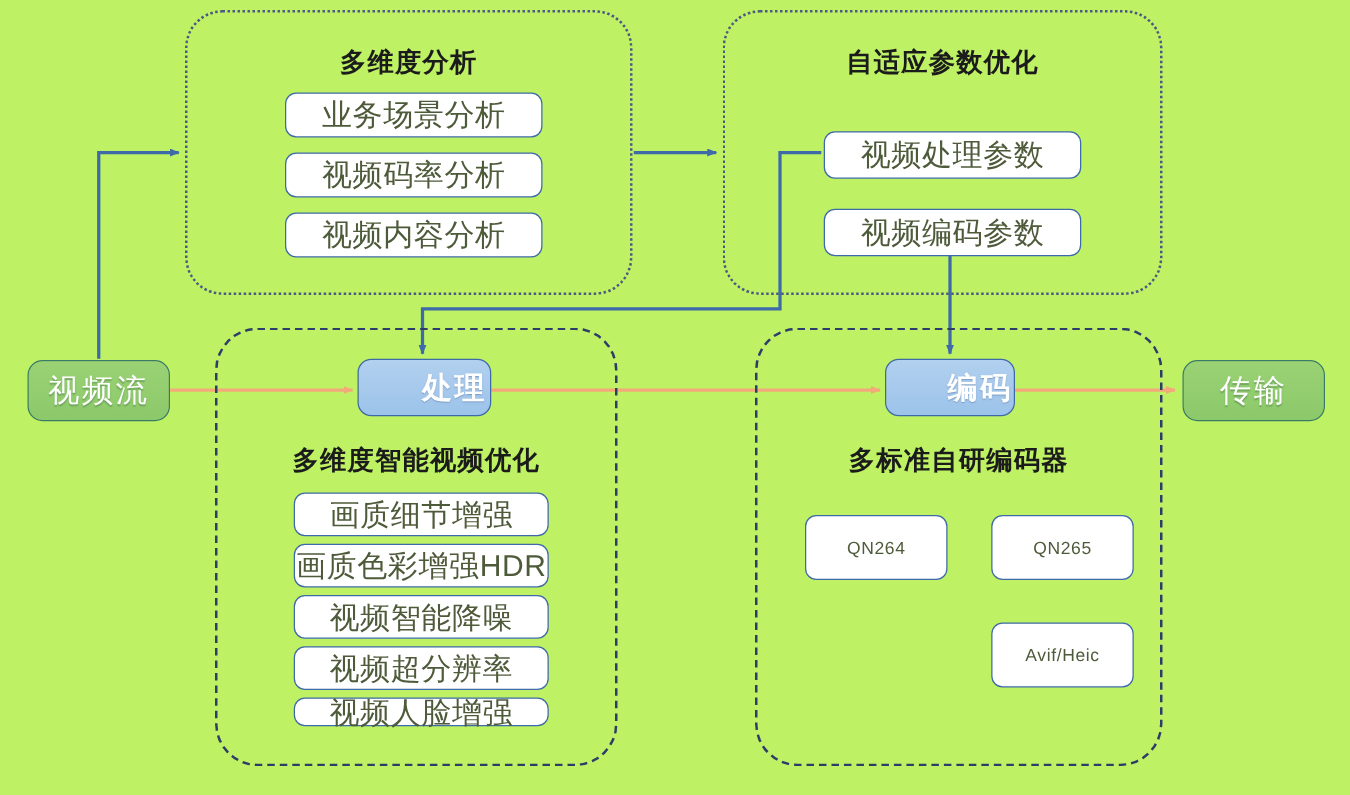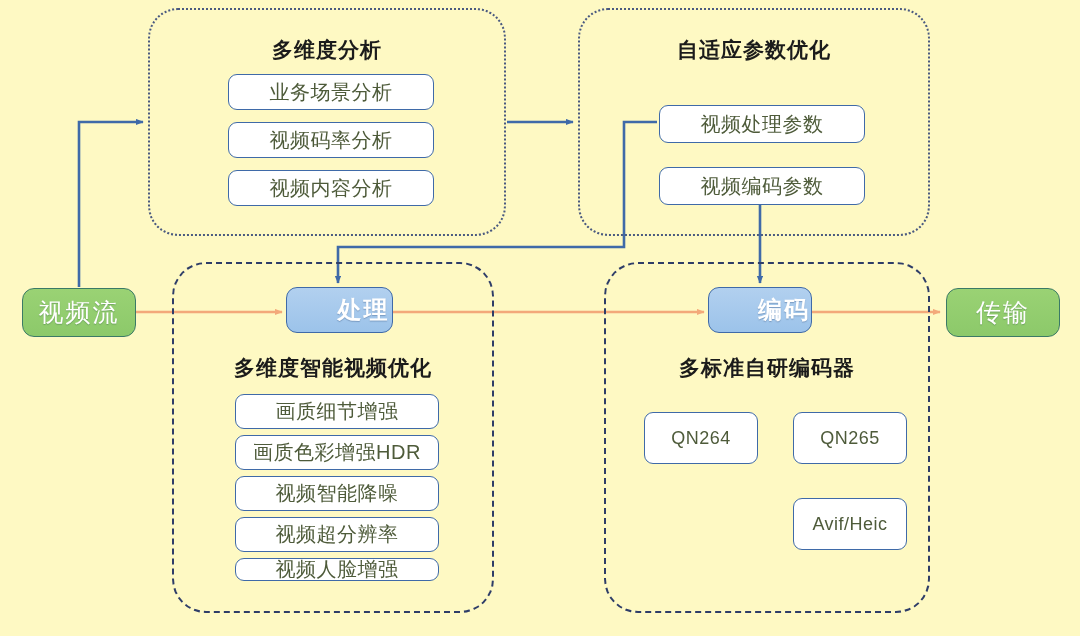--- a/index.html
+++ b/index.html
@@ -8,21 +8,21 @@
     padding: 0;
     background: #ffffff;
   }
   body {
     font-family: "Liberation Sans", "DejaVu Sans", sans-serif;
   }
   #stage {
     position: relative;
     width: 1080px;
     height: 636px;
-    background: #fef9c3;
+    background: #bef264;
     overflow: hidden;
   }
   svg.wires {
     position: absolute;
     left: 0;
     top: 0;
     width: 1080px;
     height: 636px;
     pointer-events: none;
   }
@@ -53,29 +53,29 @@
   }
 
   
   .pill {
     position: absolute;
     box-sizing: border-box;
     border: 1.6px solid #3f6aa8;
     border-radius: 9px;
     background: #ffffff;
     color: #4e5b3a;
-    font-size: 20px;
+    font-size: 24px;
     display: flex;
     align-items: center;
     justify-content: center;
     letter-spacing: 0.5px;
   }
   .pill-latin {
     color: #4e5b3a;
-    font-size: 18px;
+    font-size: 14px;
   }
 
   
   .stage-box {
     position: absolute;
     box-sizing: border-box;
     border: 1.6px solid #3f6aa8;
     border-radius: 11px;
     background: linear-gradient(180deg, #b2d0ef 0%, #9cc3ea 100%);
     color: #ffffff;

